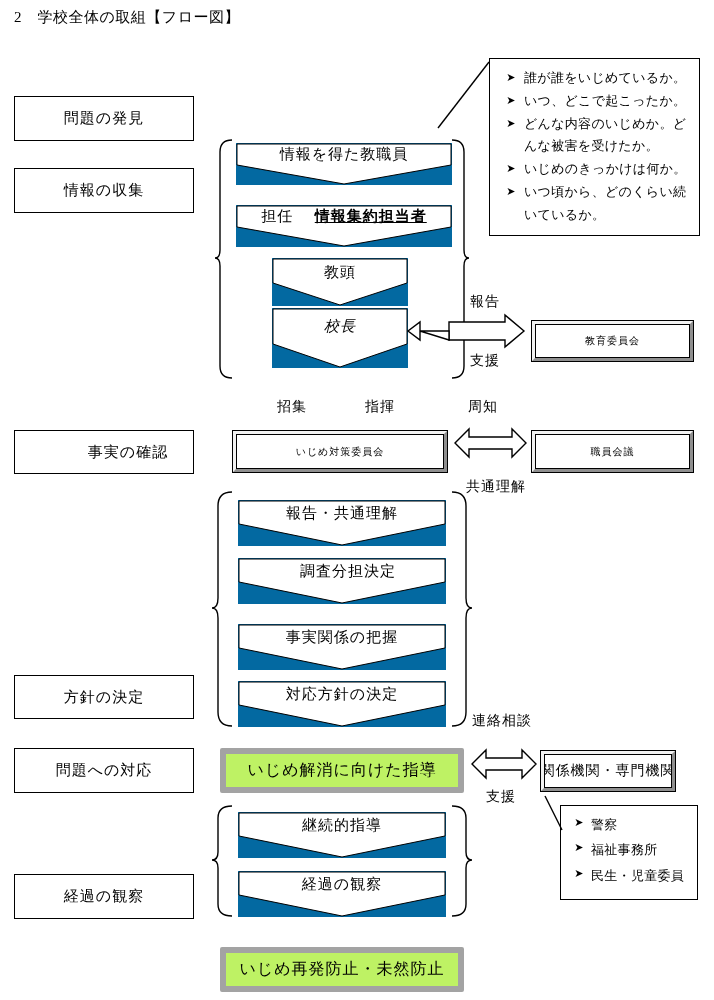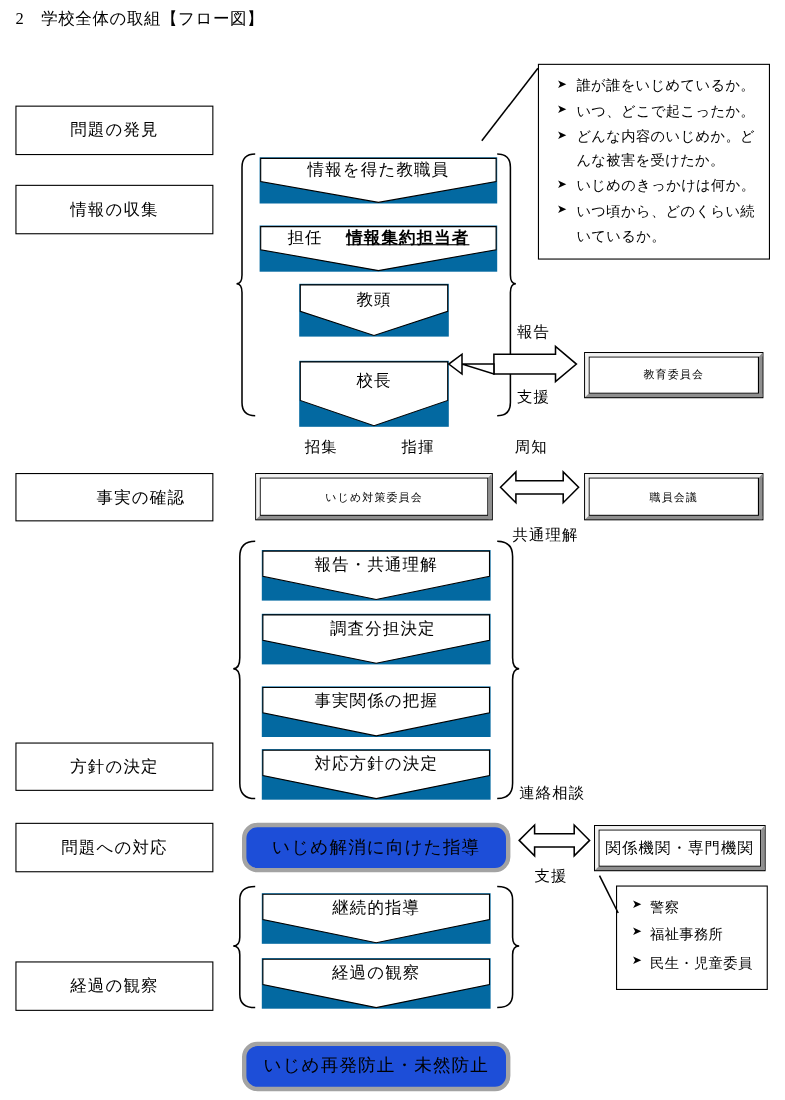--- a/index.html
+++ b/index.html
@@ -83,23 +83,23 @@
     border-left:3px solid #f2f2f2;
     border-right:3px solid #8f8f8f;
     border-bottom:3px solid #8f8f8f;
     pointer-events:none;
   }
 
   
   .rrect{
     position:absolute;
     box-sizing:border-box;
-    border:4px solid #a3a3a3;
-    border-radius:14px;
-    background:#1d4ed8;
+    border:6px solid #a3a3a3;
+    border-radius:2px;
+    background:#bef264;
     display:flex;
     align-items:center;
     justify-content:center;
     font-size:16px;
     letter-spacing:1px;
     white-space:nowrap;
   }
 
   
   .listbox{
@@ -187,21 +187,21 @@
     </div>
   </div>
 
   <div class="chev" style="left:272px;top:258px;width:136px;height:48px;">
     <svg width="136" height="48" viewBox="0 0 136 48">
       <polygon points="1,1 135,1 135,25 68,47 1,25" fill="#ffffff" stroke="#000000" stroke-width="1"></polygon>
     </svg>
     <div class="lbl tall">教頭</div>
   </div>
 
-  <div class="chev" style="left:272px;top:328px;width:136px;height:60px;">
+  <div class="chev" style="left:272px;top:308px;width:136px;height:60px;font-style:italic;">
     <svg width="136" height="60" viewBox="0 0 136 60">
       <polygon points="1,1 135,1 135,36 68,59 1,36" fill="#ffffff" stroke="#000000" stroke-width="1"></polygon>
     </svg>
     <div class="lbl" style="top:9px;">校長</div>
   </div>
 
   <div class="listbox" style="left:489px;top:58px;width:211px;height:178px;">
     <div class="li">
       <div class="mk">➤</div>
       <div class="tx">誰が誰をいじめているか。</div>
@@ -260,21 +260,21 @@
     <svg width="208" height="46" viewBox="0 0 208 46">
       <polygon points="1,1 207,1 207,24 104,45 1,24" fill="#ffffff" stroke="#000000" stroke-width="1"></polygon>
     </svg>
     <div class="lbl" style="top:4px;">対応方針の決定</div>
   </div>
 
   <div class="rrect" style="left:220px;top:748px;width:244px;height:45px;">
     <span>いじめ解消に向けた指導</span>
   </div>
 
-  <div class="bevel" style="left:540px;top:750px;width:156px;height:42px;">
+  <div class="bevel" style="left:540px;top:750px;width:136px;height:42px;">
     <div class="inner" style="font-size:14px;">関係機関・専門機関</div>
   </div>
 
   <div class="listbox" style="left:560px;top:805px;width:138px;height:95px;padding:6px 4px 4px 6px;">
     <div class="li" style="line-height:1.95;">
       <div class="mk" style="width:24px;flex:0 0 24px;">➤</div>
       <div class="tx">警察</div>
     </div>
     <div class="li" style="line-height:1.95;">
       <div class="mk" style="width:24px;flex:0 0 24px;">➤</div>

